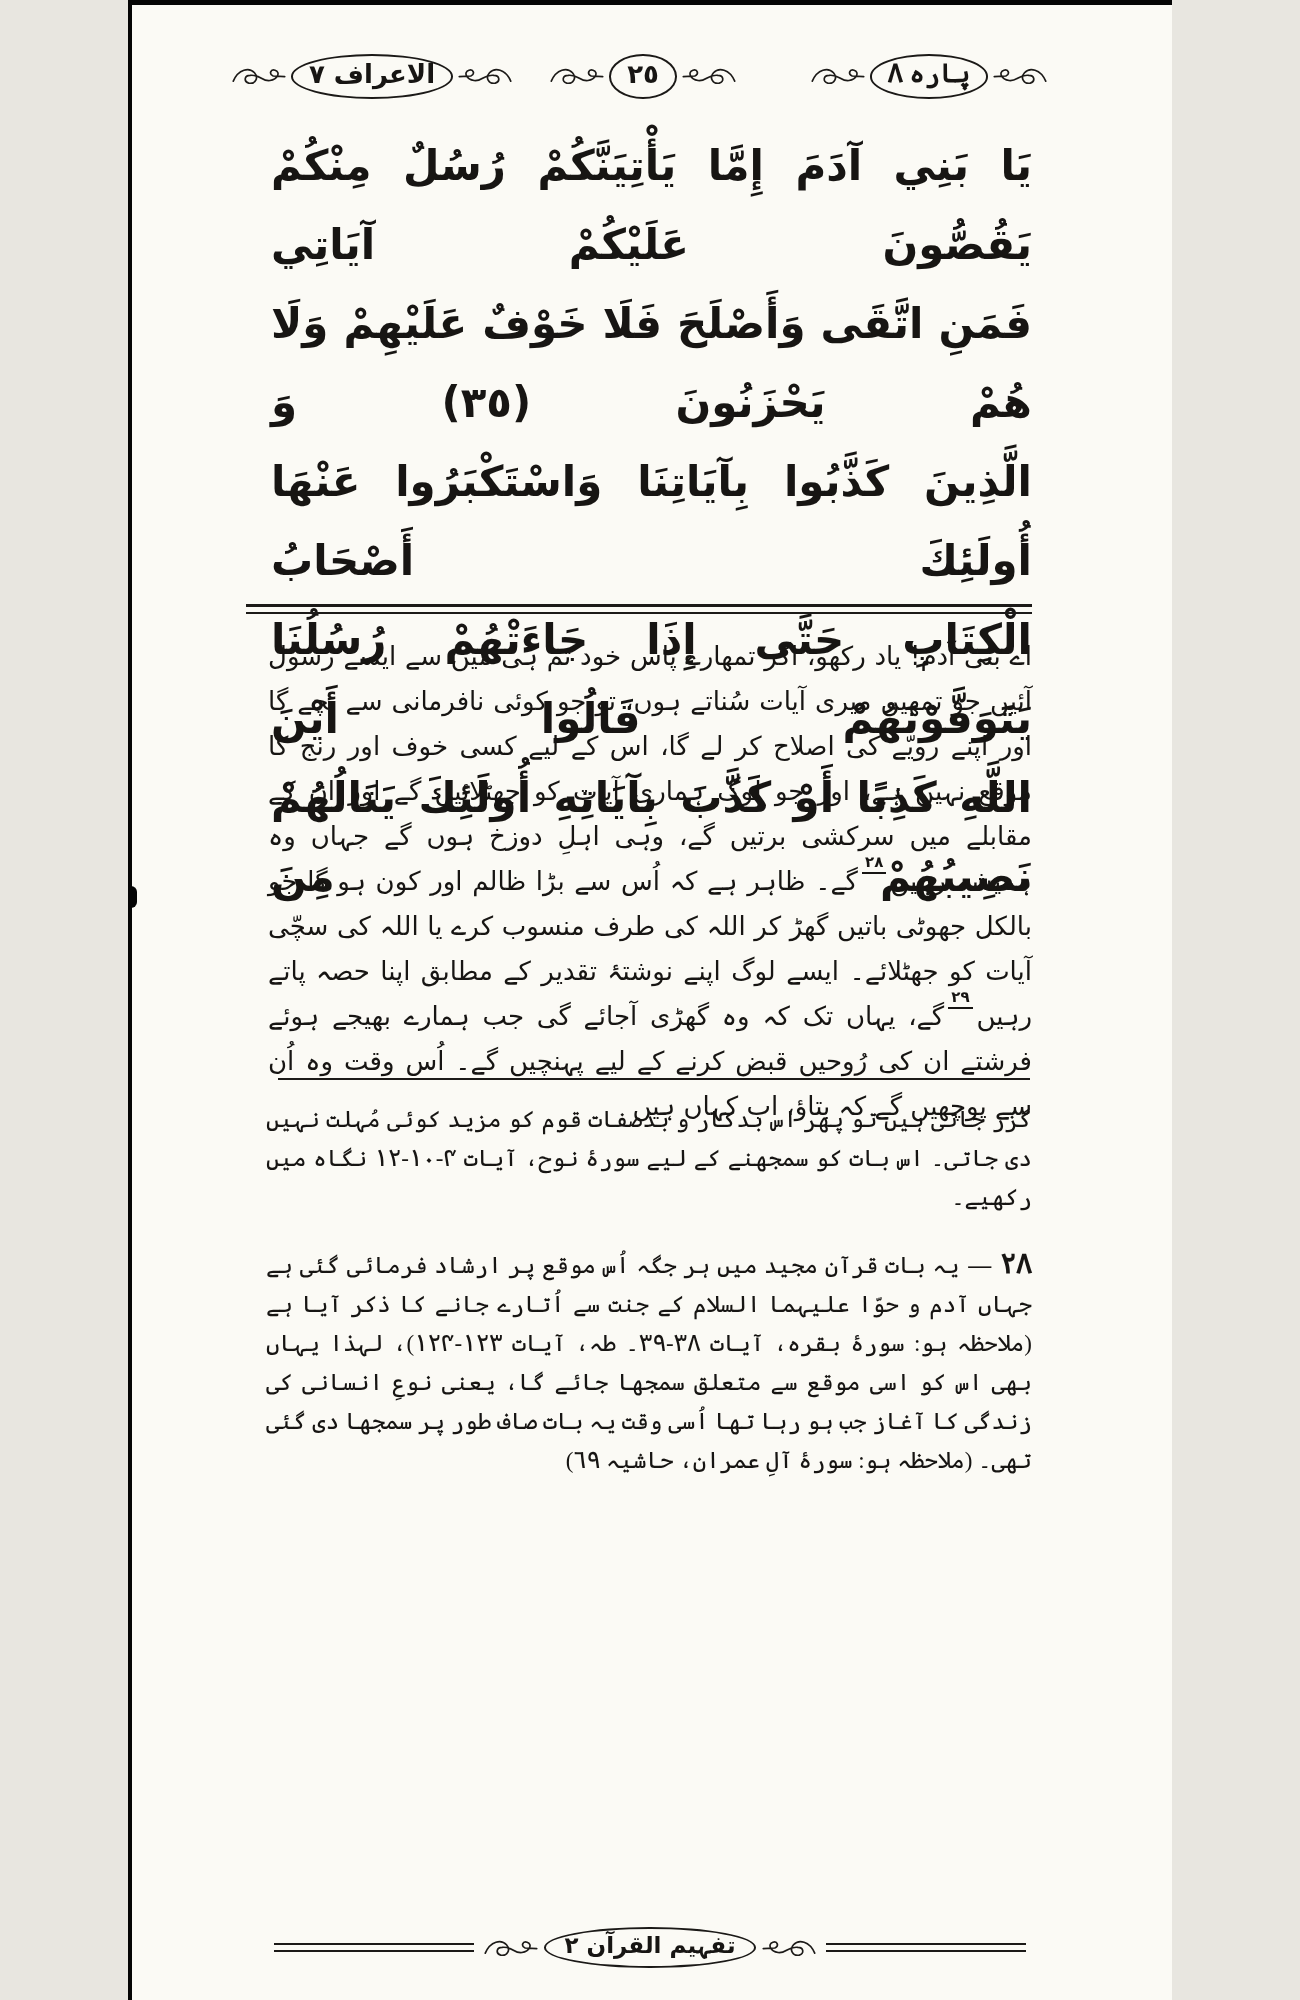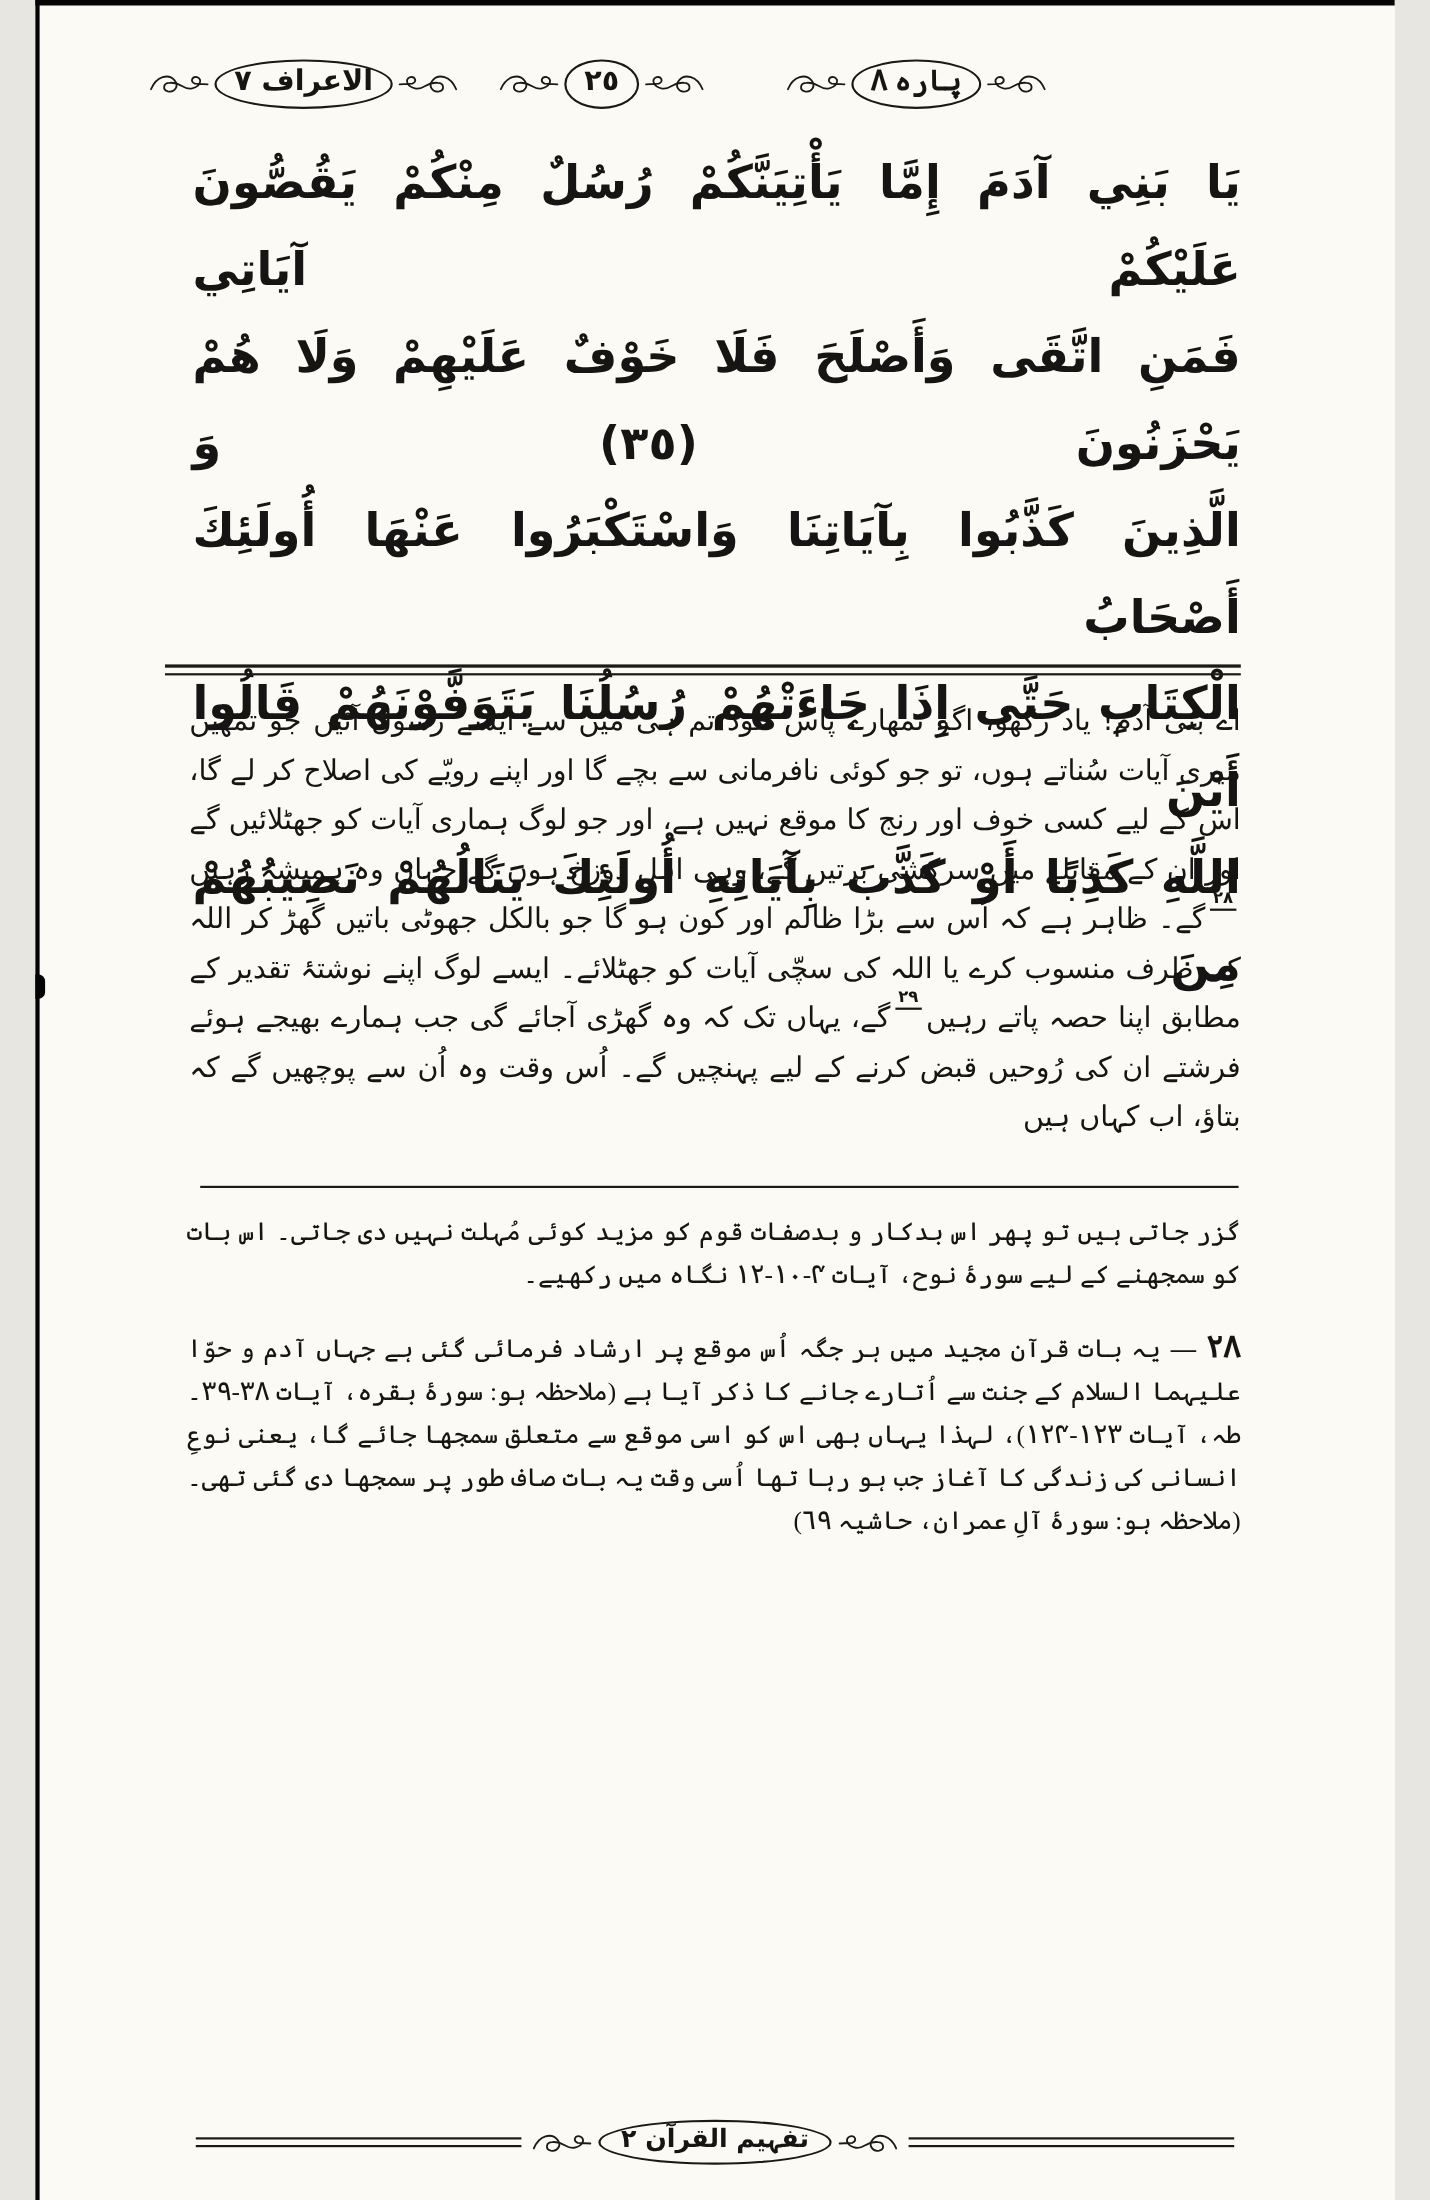--- a/index.html
+++ b/index.html
@@ -1,18 +1,18 @@
 <!DOCTYPE html>
 <html lang="ur" dir="rtl"><head>
 <meta charset="utf-8">
 <style>
   html,body { margin:0; padding:0; background:#e8e6e0; }
   .page {
     position:relative;
-    width:1236px; height:2000px;
+    width:1044px; height:2000px;
     margin:0 auto;
     background:#fbfaf5;
     color:#171513;
     font-family:"DejaVu Sans","Liberation Sans",sans-serif;
     overflow:hidden;
     direction:rtl;
   }
 
   
   .scan-top  { position:absolute; top:0; left:0; width:100%; height:5px; background:#050505; }

